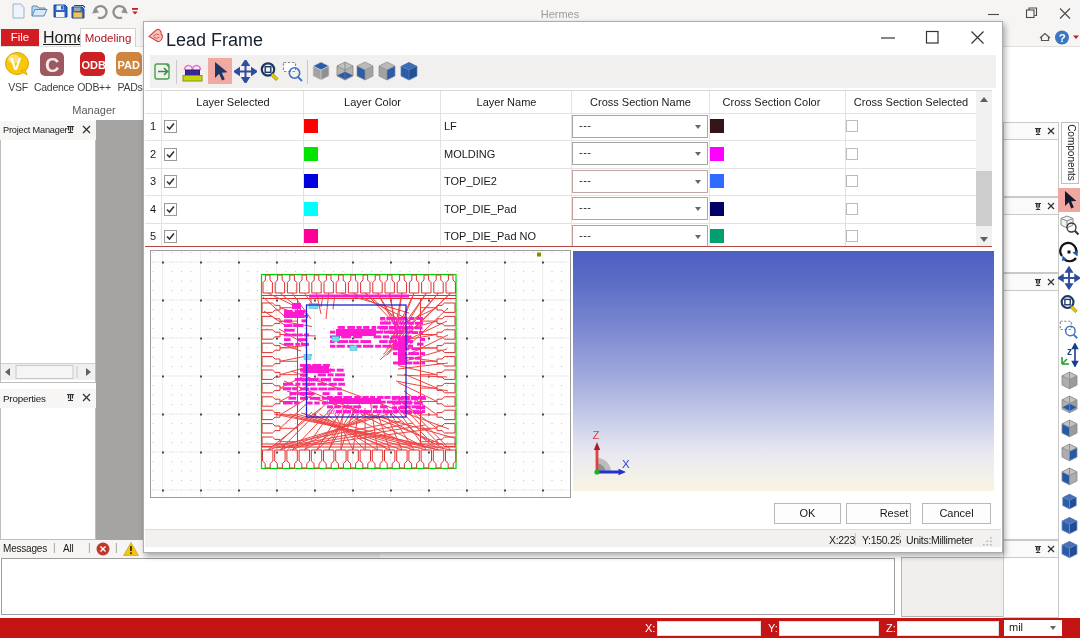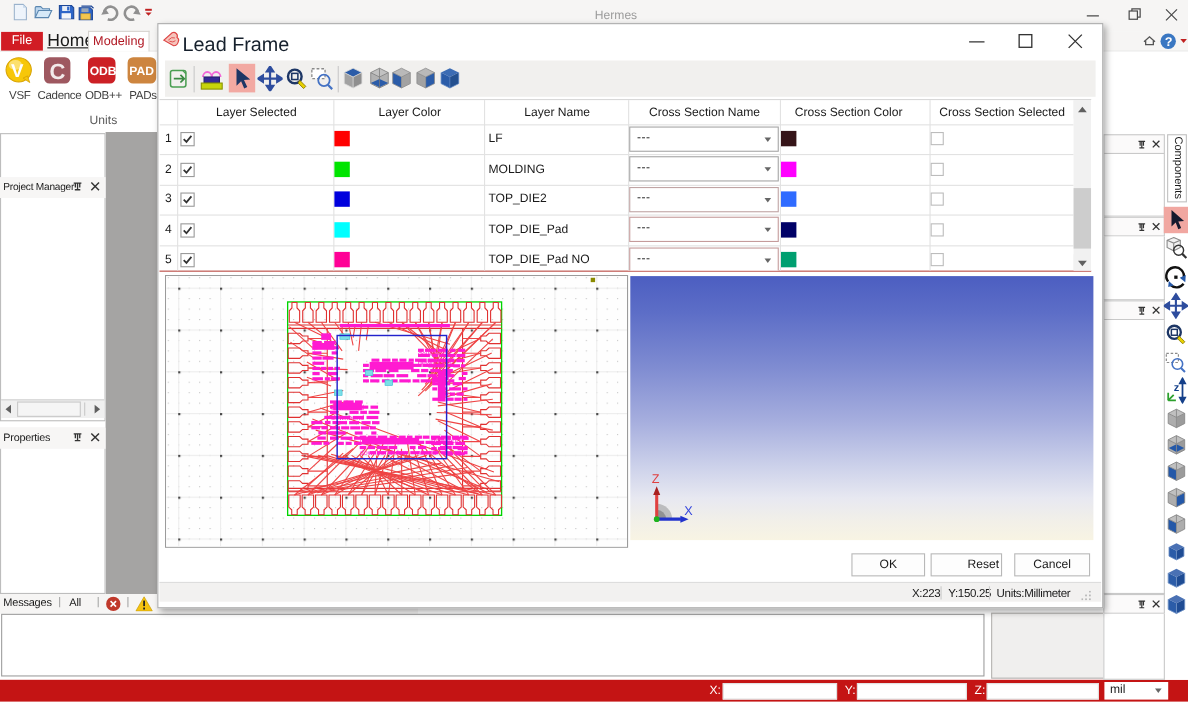--- a/index.html
+++ b/index.html
@@ -14,21 +14,21 @@
 #tabline { left:0; top:46px; width:1080px; height:1px; background:#e2e0de; }
 #filetab { left:1px; top:29px; width:38px; height:17px; background:#d11c24; color:#fff; font-size:11.5px; text-align:center; line-height:17px; }
 #hometab { left:43px; top:29px; width:37px; height:17px; color:#1a1a1a; font-size:16px; text-align:center; line-height:17px;text-decoration:underline; }
 #modtab { left:80px; top:28px; width:56px; height:19px; background:#fff; border:1px solid #d5d2ce; border-bottom:none; color:#b01621; font-size:11.5px; text-align:center; line-height:18px; }
 #ribbon { left:0; top:47px; width:1080px; height:73px; background:#ffffff; }
 .riblabel { top:81px; font-size:10.5px; letter-spacing:-0.3px; color:#3f3f3f; text-align:center; }
 #designlbl { left:68px; top:104px; width:52px; text-align:center; font-size:11px; color:#5a5a5a; }
 
 .panelhdr { background:#f7f6f5; font-size:9.8px; letter-spacing:-0.2px; color:#1a1a1a; }
 #pmpanel { left:0; top:121px; width:96px; height:262px; background:#fff; border:1px solid #bdbdbd; }
-#pmhdr { left:0; top:121px; width:96px; height:19px;margin-top:40px; }
+#pmhdr { left:0; top:121px; width:96px; height:19px; }
 #pmhdr span { position:absolute; left:3px; top:4px; font-size:9.2px; }
 #pmscroll { left:1px; top:363px; width:94px; height:17px; background:#f0f0f0; border-top:1px solid #d0d0d0; }
 #proppanel { left:0; top:389px; width:96px; height:151px; background:#fff; border:1px solid #bdbdbd; }
 #prophdr { left:0; top:389px; width:96px; height:19px; }
 #prophdr span { position:absolute; left:3px; top:4px; }
 #canvasgray { left:96px; top:120px; width:47px; height:420px; background:#a5a4a3; }
 
 #msgrow { left:0; top:540px; width:380px; height:18px; background:#f6f5f4; font-size:10px; letter-spacing:-0.2px; color:#1a1a1a; }
 #msgbox { left:1px; top:558px; width:894px; height:57px; background:#fff; border:1px solid #9e9e9e; }
 #grbox { left:901px; top:557px; width:155px; height:60px; background:#f0efee; border:1px solid #b5b3b1; }
@@ -162,21 +162,21 @@
   <path d="M2,9 l5,-4.5 l5,4.5" fill="none" stroke="#555" stroke-width="1.2"></path>
     <path d="M3.5,8 v3.5 h7 v-3.5" fill="none" stroke="#555" stroke-width="1.2"></path>
   <circle cx="24" cy="8.5" r="7" fill="#3a77c2"></circle>
     <text x="20.8" y="13" font-size="11.5" font-weight="bold" fill="#fff" font-family="Liberation Sans">?</text>
   <polygon points="35,6.5 41,6.5 38,10" fill="#c02020"></polygon>
 </svg>
 <div class="abs riblabel" style="left:2px; width:32px;">VSF</div>
 <div class="abs riblabel" style="left:34px; width:40px;">Cadence</div>
 <div class="abs riblabel" style="left:76px; width:36px;">ODB++</div>
 <div class="abs riblabel" style="left:113px; width:34px;">PADs</div>
-<div class="abs" id="designlbl">Units</div>
+<div class="abs" id="designlbl">Manager</div>
 <div class="abs" id="canvasgray"></div>
 <div class="abs" id="pmpanel"></div>
 <div class="abs panelhdr" id="pmhdr">
     <span>Project Manager</span>
   <svg style="position:absolute; left:65px; top:3px;" width="28" height="12" viewBox="0 0 28 12">
     <g stroke="#333" stroke-width="1.2" fill="none">
         <path d="M2,2.5 h7 M5.5,2.5 v6 M3.5,2.5 v4 M7.5,2.5 v4 M3,8.5 h5"></path>
       </g>
     <g stroke="#333" stroke-width="1.3">
         <line x1="18" y1="2" x2="25" y2="9"></line>

